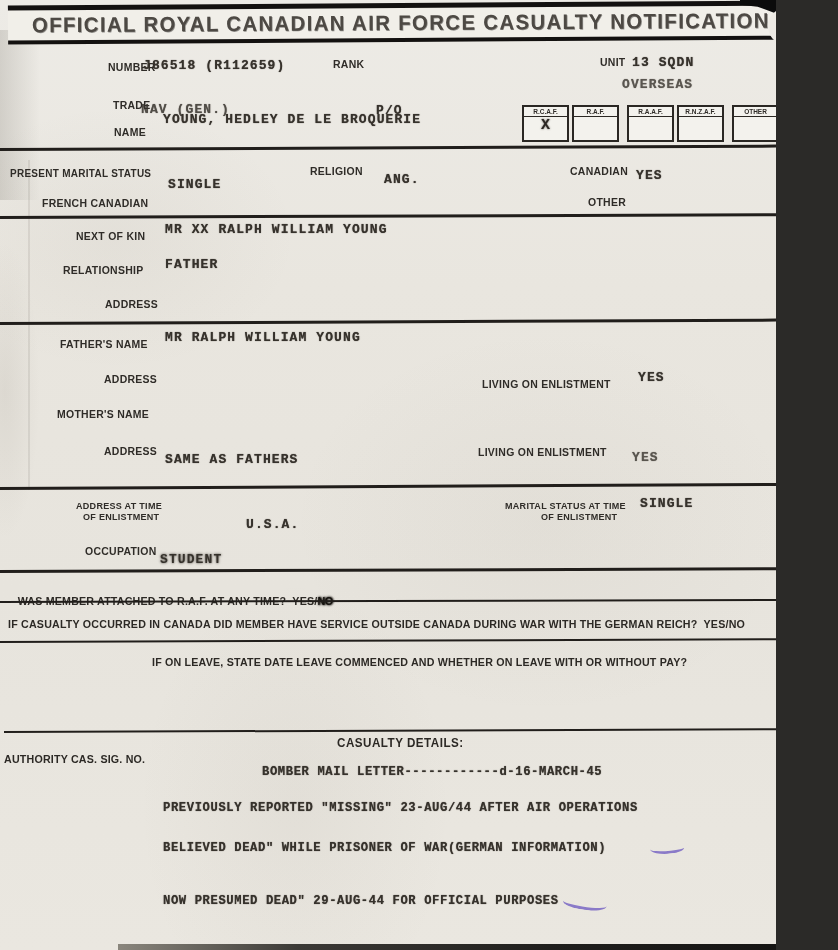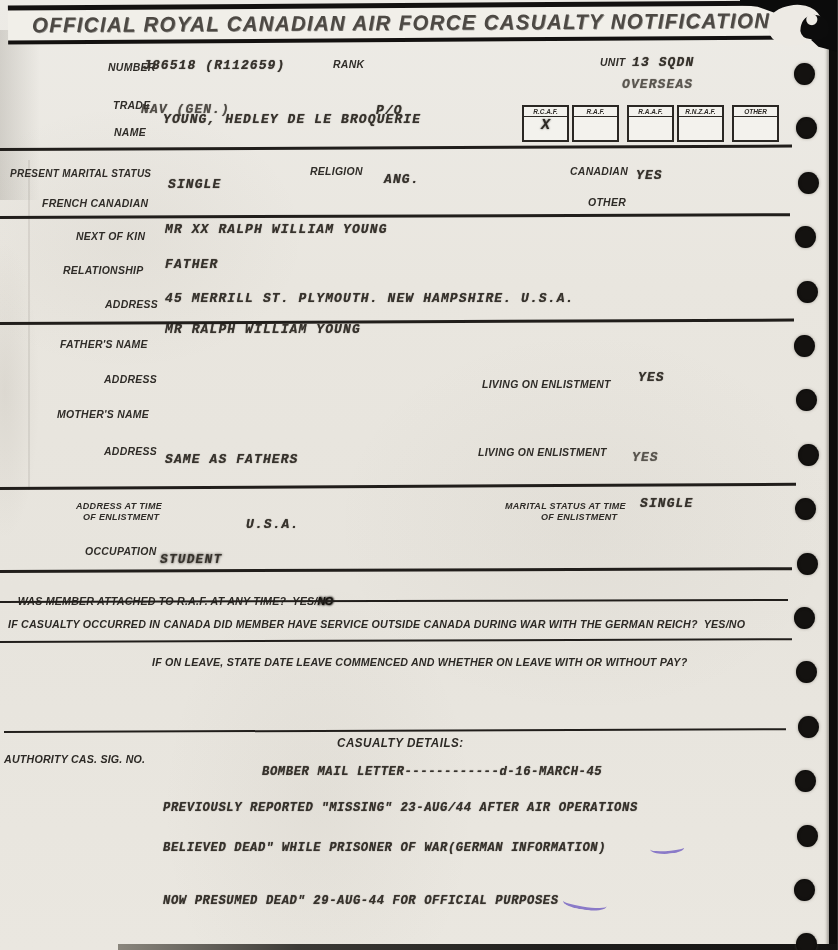--- a/index.html
+++ b/index.html
@@ -1,24 +1,23 @@
 <!DOCTYPE html>
 <html><head>
 <meta charset="utf-8">
 <style>
   html,body{margin:0;padding:0;background:#2b2a28;}
   #page{
-    position:relative;width:837px;height:950px;overflow:hidden;
+    position:relative;width:776px;height:950px;overflow:hidden;
     font-family:"Liberation Sans",sans-serif;
     background-image:
       radial-gradient(ellipse 300px 220px at 15% 25%, rgba(120,110,95,.06), transparent 60%),
       radial-gradient(ellipse 420px 320px at 70% 55%, rgba(120,110,95,.05), transparent 60%),
       radial-gradient(ellipse 260px 380px at 38% 85%, rgba(120,110,95,.06), transparent 60%),
       linear-gradient(180deg,#edebe6 0%,#e9e6df 30%,#e7e4dd 62%,#eae7e0 100%);
-    font-style: italic;
   }
   .lbl{position:absolute;font-weight:700;font-size:11px;color:#2f2c28;letter-spacing:.3px;
        white-space:pre;transform:scaleX(.95);transform-origin:left top;}
   .lbl.sm{font-size:9.5px;}
   .typed{position:absolute;font-family:"Liberation Mono","DejaVu Sans Mono",monospace;font-weight:700;
          font-size:13px;color:#36322c;letter-spacing:1.1px;white-space:pre;
          text-shadow:0 0 1px rgba(50,44,38,.85);}
   .typed.t12{font-size:12.2px;letter-spacing:.6px;}
   .q{position:absolute;font-weight:700;font-size:11px;letter-spacing:.2px;color:#2c2925;
      white-space:pre;transform:scaleX(.97);transform-origin:left top;}
@@ -94,24 +93,23 @@
   <span class="lbl" style="left:570px;top:165px;">CANADIAN</span>
   <span class="typed" style="left:636px;top:168px;">YES</span>
   <span class="lbl" style="left:42px;top:197px;">FRENCH CANADIAN</span>
   <span class="lbl" style="left:588px;top:196px;">OTHER</span>
 
   <span class="lbl" style="left:76px;top:230px;">NEXT OF KIN</span>
   <span class="typed" style="left:165px;top:222px;">MR XX RALPH WILLIAM YOUNG</span>
   <span class="lbl" style="left:63px;top:264px;">RELATIONSHIP</span>
   <span class="typed" style="left:165px;top:257px;">FATHER</span>
   <span class="lbl" style="left:105px;top:298px;">ADDRESS</span>
-  <span class="typed" style="left:165px;top:291px;">45 MERRILL ST. PLYMOUTH. NEW HAMPSHIRE. U.S.A.</span>
 
   <span class="lbl" style="left:60px;top:338px;">FATHER'S NAME</span>
-  <span class="typed" style="left:165px;top:322px;text-align:center;">MR RALPH WILLIAM YOUNG</span>
+  <span class="typed" style="left:165px;top:330px;text-align:center;">MR RALPH WILLIAM YOUNG</span>
   <span class="lbl" style="left:104px;top:373px;">ADDRESS</span>
   <span class="lbl" style="left:482px;top:378px;">LIVING ON ENLISTMENT</span>
   <span class="typed" style="left:638px;top:370px;">YES</span>
 
   <span class="lbl" style="left:57px;top:408px;">MOTHER'S NAME</span>
   <span class="typed" style="left:165px;top:404px;"></span>
   <span class="lbl" style="left:104px;top:445px;">ADDRESS</span>
   <span class="typed" style="left:165px;top:452px;">SAME AS FATHERS</span>
   <span class="lbl" style="left:478px;top:446px;">LIVING ON ENLISTMENT</span>
   <span class="typed" style="left:632px;top:450px;opacity:.8;">YES</span>

